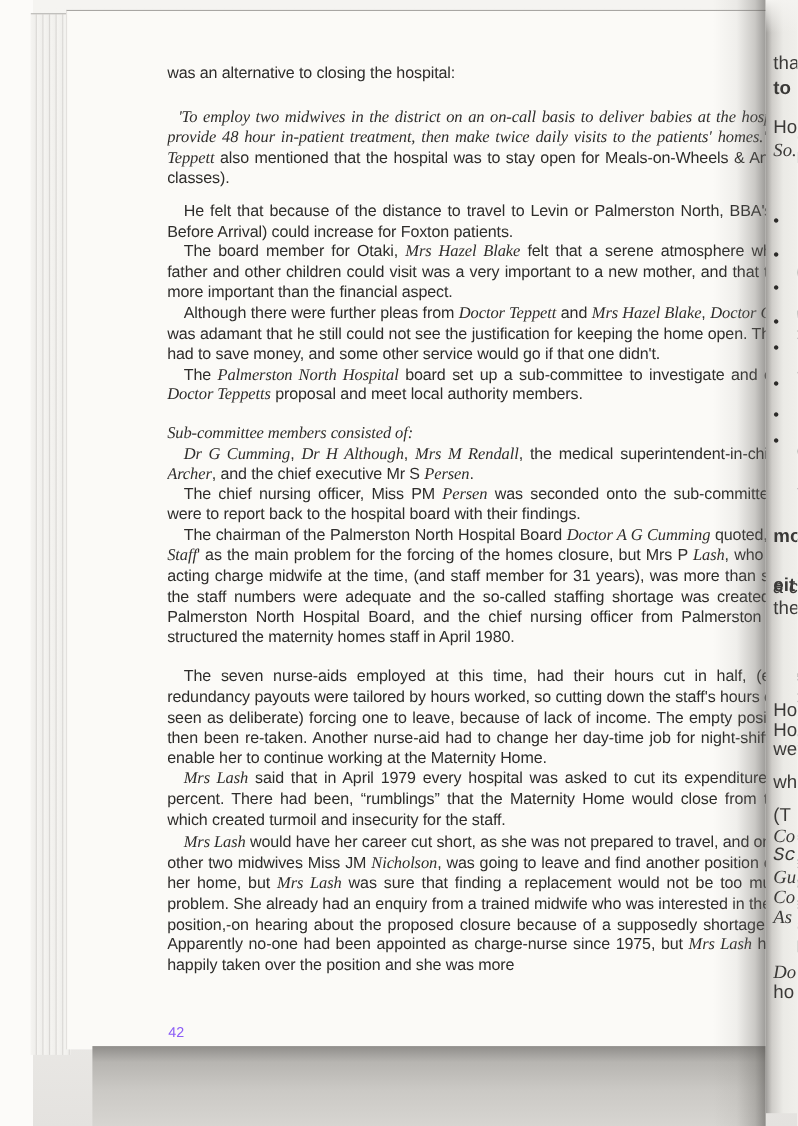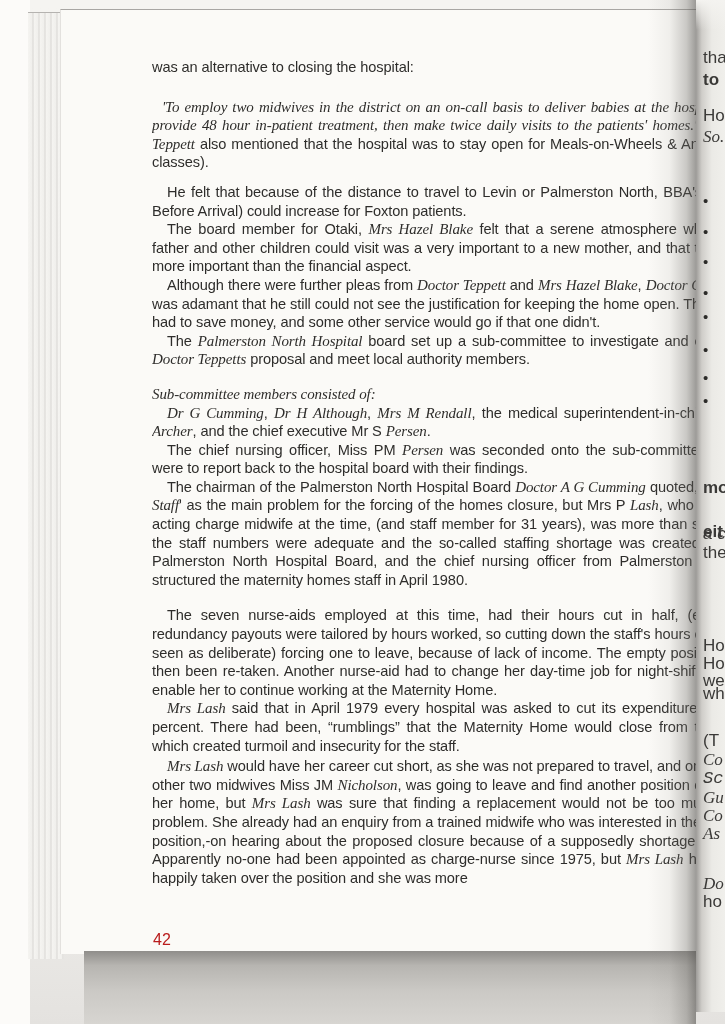--- a/index.html
+++ b/index.html
@@ -80,21 +80,21 @@
   .para.noindent { text-indent: 0; }
   .para.quote { text-indent: 10px; }
   .para.heading { text-indent: 0; }
   .it-seg {
     font-style: italic;
     font-family: "Liberation Serif", serif;
     font-size: 15px;
   }
   .page-number {
     position: absolute; left: 92px; top: 921px;
-    font-size: 16px; color: #b91c1c;
+    font-size: 13px; color: #8b5cf6;
   }
 </style>
 </head>
 <body>
 
 <div class="scan">
   <div class="bg-left"></div>
   <div class="page-stack"></div>
 
   <div class="page">
@@ -125,21 +125,21 @@
       <span class="fragment" style="top: 72px; font-weight: bold;">to</span>
       <span class="fragment" style="top: 108px;">Ho</span>
       <span class="fragment it" style="top: 129px;">So.</span>
       <span class="fragment" style="top: 480px; font-weight: bold;">mo</span>
       <span class="fragment" style="top: 524px; font-weight: bold;">eit</span>
       <span class="fragment" style="top: 526px; font-style: italic;">a c</span>
       <span class="fragment" style="top: 545px;">the</span>
       <span class="fragment" style="top: 638px;">Ho</span>
       <span class="fragment" style="top: 656px;">Ho</span>
       <span class="fragment" style="top: 673px; text-align: right;">we</span>
-      <span class="fragment" style="top: 686px;">wh</span>
+      <span class="fragment" style="top: 703px;">wh</span>
       <span class="fragment" style="top: 733px;">(T</span>
       <span class="fragment it" style="top: 752px;">Co</span>
       <span class="fragment it" style="top: 771px; font-family: Liberation Mono, monospace;">Sc</span>
       <span class="fragment it" style="top: 790px;">Gu</span>
       <span class="fragment it" style="top: 808px;">Co</span>
       <span class="fragment it" style="top: 826px; text-align: center;">As</span>
       <span class="fragment it" style="top: 876px;">Do</span>
       <span class="fragment" style="top: 894px;">ho</span>
       <span class="bullet" style="top: 196px;">•</span>
       <span class="bullet" style="top: 227px;">•</span>

